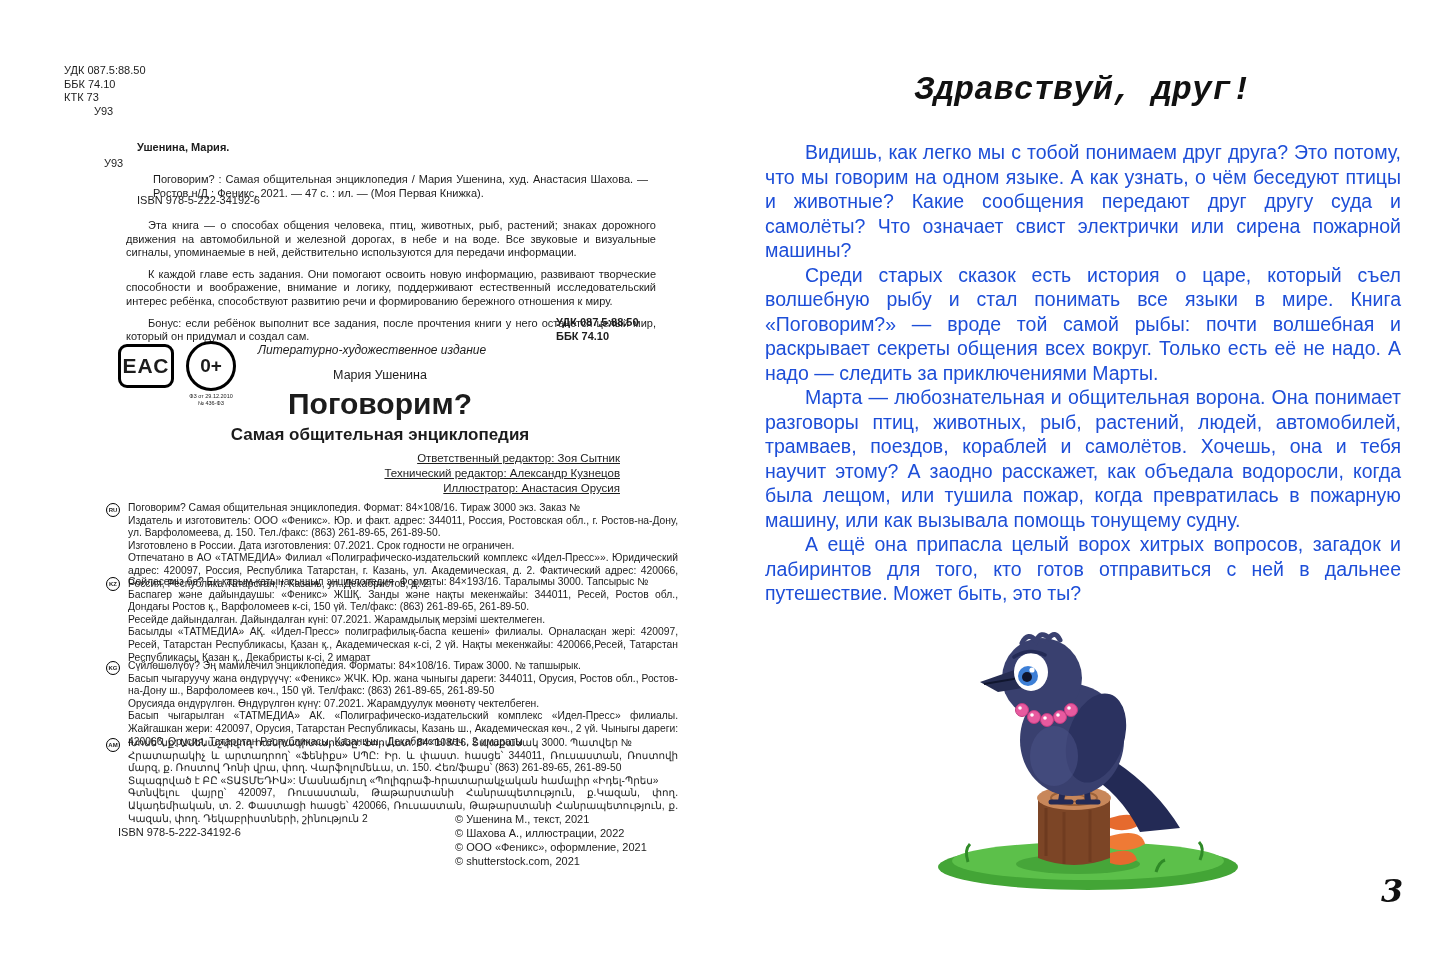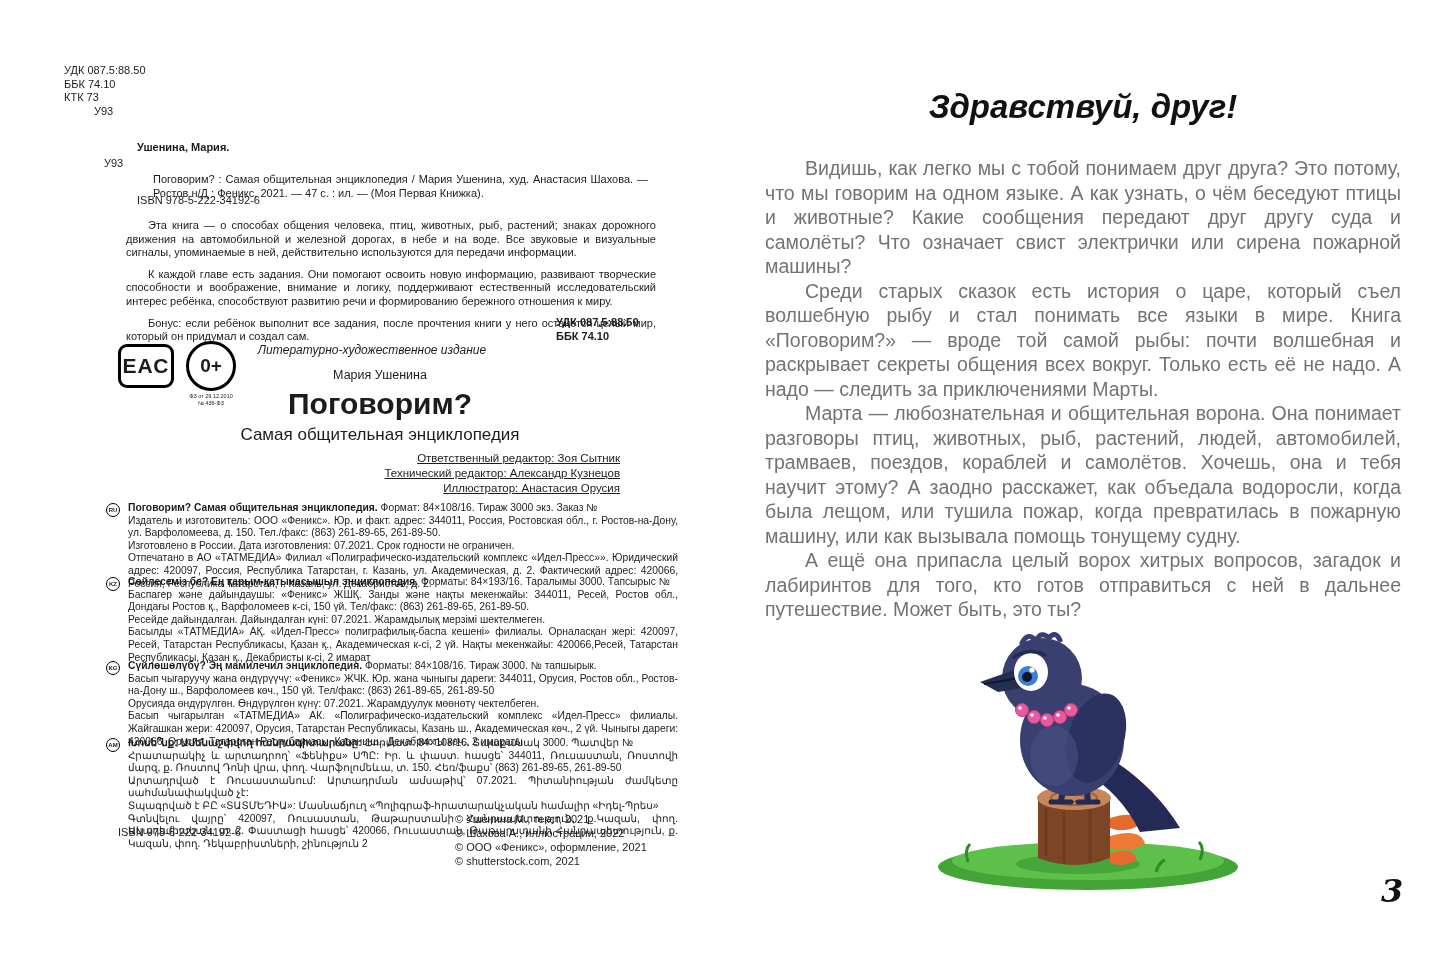--- a/index.html
+++ b/index.html
@@ -24,42 +24,42 @@
 
   .eac-box { left:118px; top:344px; width:56px; height:44px; border:3px solid #000; border-radius:9px;
     display:flex; align-items:center; justify-content:center; font-weight:700; font-size:21px; letter-spacing:1px; }
   .age-badge { left:186px; top:341px; width:50px; height:50px; border:3px solid #000; border-radius:50%;
     display:flex; align-items:center; justify-content:center; font-weight:bold; font-size:19px; }
   .age-law { left:178px; top:393px; width:66px; font-size:5.5px; line-height:6.5px; text-align:center; }
 
   .edition-type { left:192px; top:343px; width:360px; text-align:center; font-style:italic; font-size:12px; }
   .book-author { left:200px; top:368px; width:360px; text-align:center; font-size:12.5px; }
   .book-title { left:140px; top:387px; width:480px; text-align:center; font-size:30px; font-weight:bold; }
-  .book-subtitle { left:140px; top:425px; width:480px; text-align:center; font-size:17px; font-weight:normal; }
+  .book-subtitle { left:140px; top:425px; width:480px; text-align:center; font-size:17px; font-weight:bold; }
   .editors { left:140px; top:451px; width:480px; text-align:right; font-size:11.5px; line-height:15px;text-decoration:underline; }
 
   .imprint { left:106px; width:572px; font-size:10.3px; line-height:12.6px; padding-left:22px; }
   .imprint .badge { position:absolute; left:0; top:1px; width:14px; height:14px; border:1.3px solid #000;
     border-radius:50%; display:flex; align-items:center; justify-content:center;
     font-size:6px; font-weight:bold; }
   .imprint div.line { text-align:justify; }
-  .imprint b { font-weight:bold; }
+  .imprint b { font-weight:normal; }
   .imprint-ru { top:502px; }
   .imprint-kz { top:576px; }
   .imprint-kg { top:660px; }
   .imprint-am { top:737px; }
 
   .isbn-bottom { left:118px; top:826px; font-size:11px; }
   .copyrights { left:455px; top:812px; font-size:11px; line-height:14px; }
 
   
-  .rp-title { left:765px; top:88px; width:636px; text-align:center;
-    font-family:Liberation Sans, sans-serif; font-style:italic; font-weight:bold; font-size:33px; color:#111; }
-  .rp-body { left:765px; top:156px; width:636px; font-size:19.5px; line-height:24.5px;
-    text-align:justify; color:#737373; }
+  .rp-title { left:765px; top:72px; width:636px; text-align:center;
+    font-family:Liberation Mono, monospace; font-style:italic; font-weight:bold; font-size:33px; color:#111; }
+  .rp-body { left:765px; top:140px; width:636px; font-size:19.5px; line-height:24.5px;
+    text-align:justify; color:#1d4ed8; }
   .rp-body p { margin:0; text-indent:40px; }
   .illustration { left:928px; top:624px; width:322px; height:268px; }
   .page-number { left:1381px; top:872px; font-family:"DejaVu Serif", serif;
     font-style:italic; font-weight:bold; font-size:32px; color:#111; }
 </style>
 </head>
 <body>
 
 <div>
 
@@ -129,21 +129,20 @@
     <div class="line"><b>Сүйлөшөлүбү? Эң мамилечил энциклопедия.</b><span> Форматы: 84×108/16. Тираж 3000. № тапшырык.</span></div>
     <div class="line">Басып чыгаруучу жана өндүрүүчү: «Феникс» ЖЧК. Юр. жана чыныгы дареги: 344011, Орусия, Ростов обл., Ростов-на-Дону ш., Варфоломеев көч., 150 үй. Тел/факс: (863) 261-89-65, 261-89-50</div>
     <div class="line">Орусияда өндүрүлгөн. Өндүрүлгөн күнү: 07.2021. Жарамдуулук мөөнөтү чектелбеген.</div>
     <div class="line">Басып чыгарылган «ТАТМЕДИА» АК. «Полиграфическо-издательский комплекс «Идел-Пресс» филиалы. Жайгашкан жери: 420097, Орусия, Татарстан Республикасы, Казань ш., Академическая көч., 2 үй. Чыныгы дареги: 420066, Орусия, Татарстан Республикасы, Казань ш., Декабристы көч., 2 имараты</div>
   </div>
 
   <div class="abs imprint imprint-am">
     <span class="badge">AM</span>
     <div class="line"><b>Խոսե՞նք: Ամենաշփվող հանրագիտարանը:</b><span> Ֆորմատ: 84×108/16. Տպաքանակ 3000. Պատվեր №</span></div>
     <div class="line">Հրատարակիչ և արտադրող՝ «Ֆենիքս» ՍՊԸ: Իր. և փաստ. հասցե՝ 344011, Ռուսաստան, Ռոստովի մարզ, ք. Ռոստով Դոնի վրա, փող. Վարֆոլոմեևա, տ. 150. Հեռ/ֆաքս՝ (863) 261-89-65, 261-89-50</div>
-    <div class="line">Արտադրված է Ռուսաստանում: Արտադրման ամսաթիվ՝ 07.2021. Պիտանիության ժամկետը սահմանափակված չէ:</div>
     <div class="line">Տպագրված է ԲԸ «ՏԱՏՄԵԴԻԱ»: Մասնաճյուղ «Պոլիգրաֆ-հրատարակչական համալիր «Իդել-Պրես»</div>
     <div class="line">Գտնվելու վայրը՝ 420097, Ռուսաստան, Թաթարստանի Հանրապետություն, ք.Կազան, փող. Ակադեմիական, տ. 2. Փաստացի հասցե՝ 420066, Ռուսաստան, Թաթարստանի Հանրապետություն, ք. Կազան, փող. Դեկաբրիստների, շինություն 2</div>
   </div>
 
   <div class="abs isbn-bottom">ISBN 978-5-222-34192-6</div>
 
   <div class="abs copyrights">
     <div>© Ушенина М., текст, 2021</div>
     <div>© Шахова А., иллюстрации, 2022</div>
     <div>© ООО «Феникс», оформление, 2021</div>

